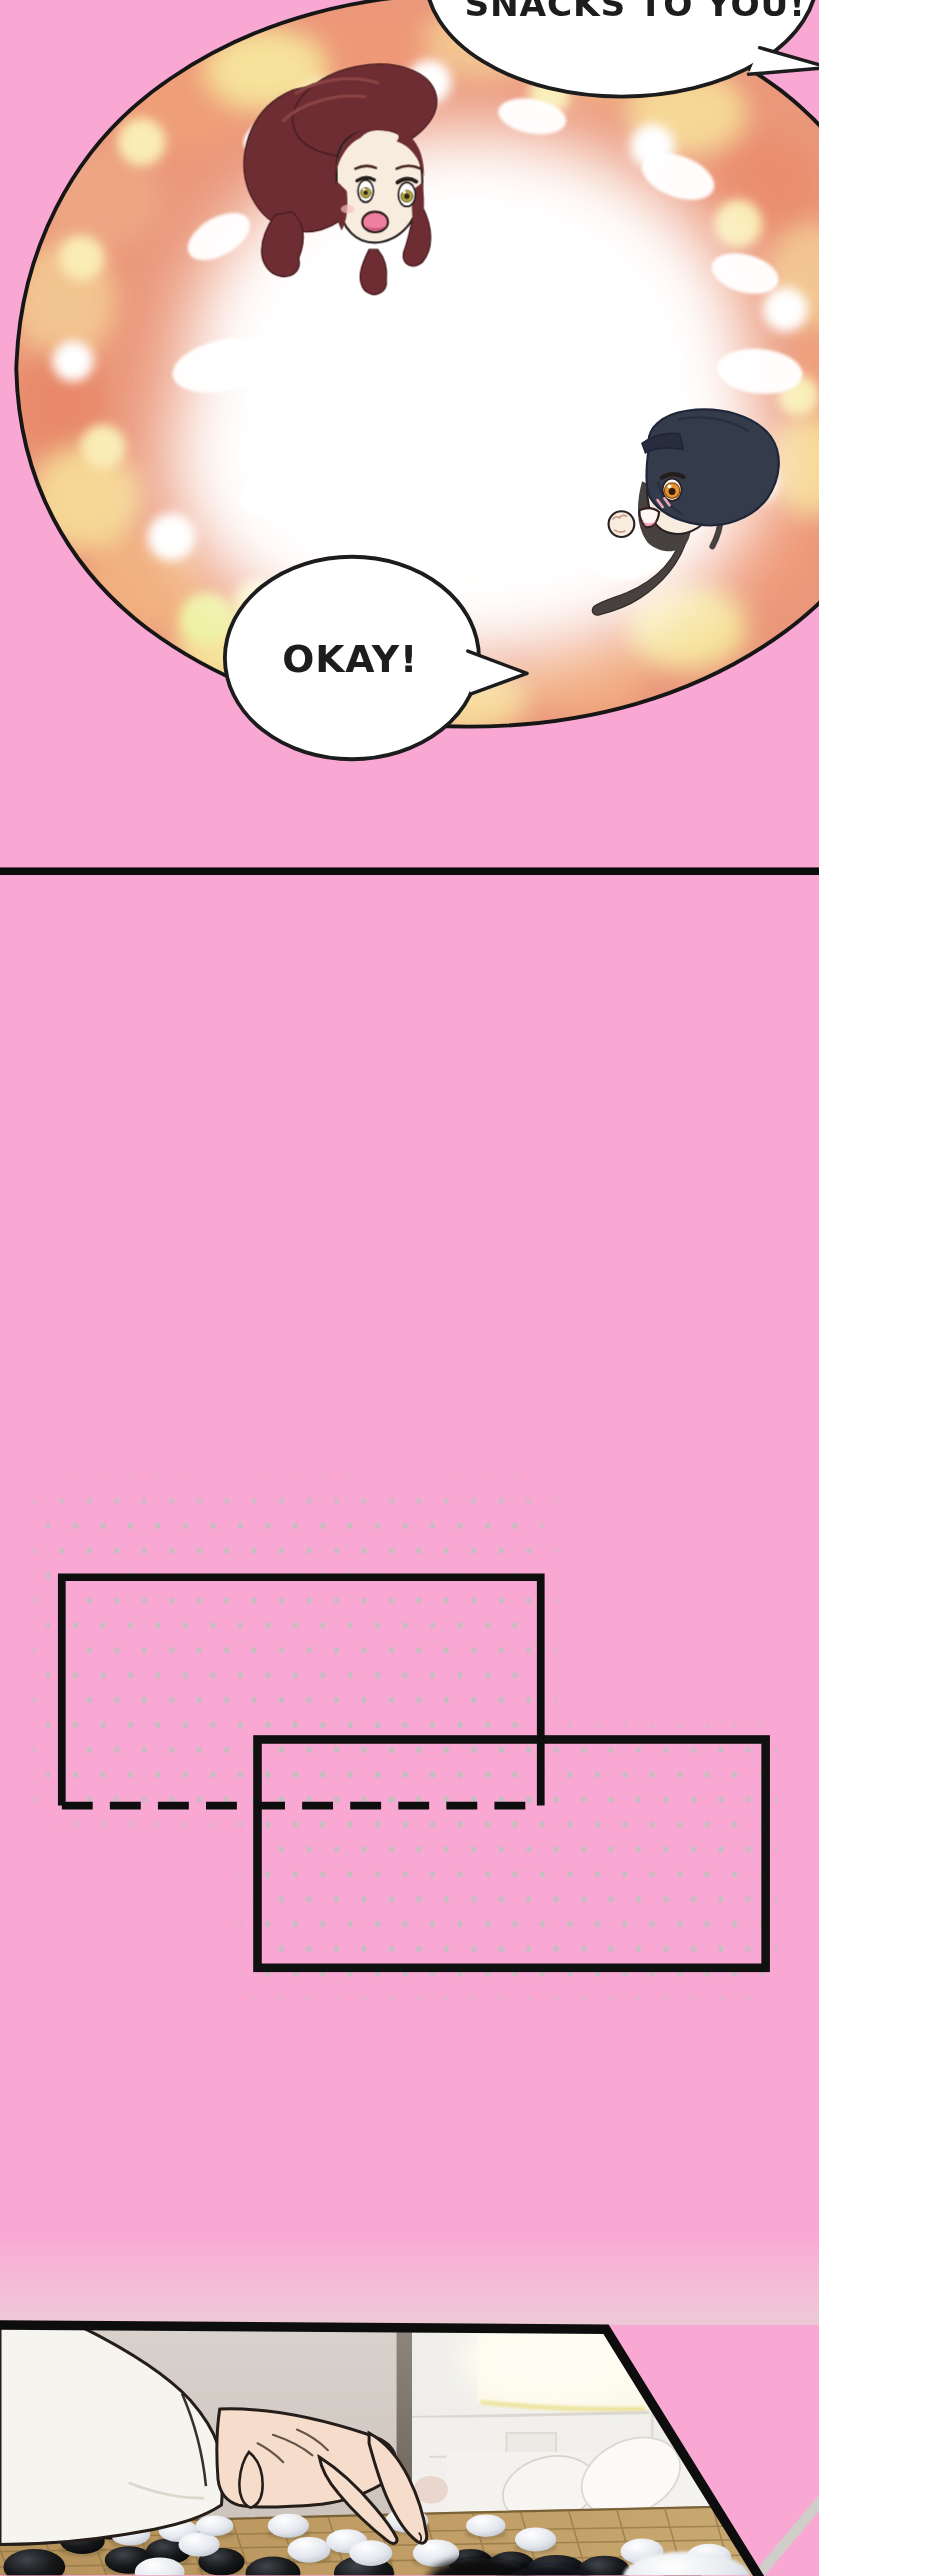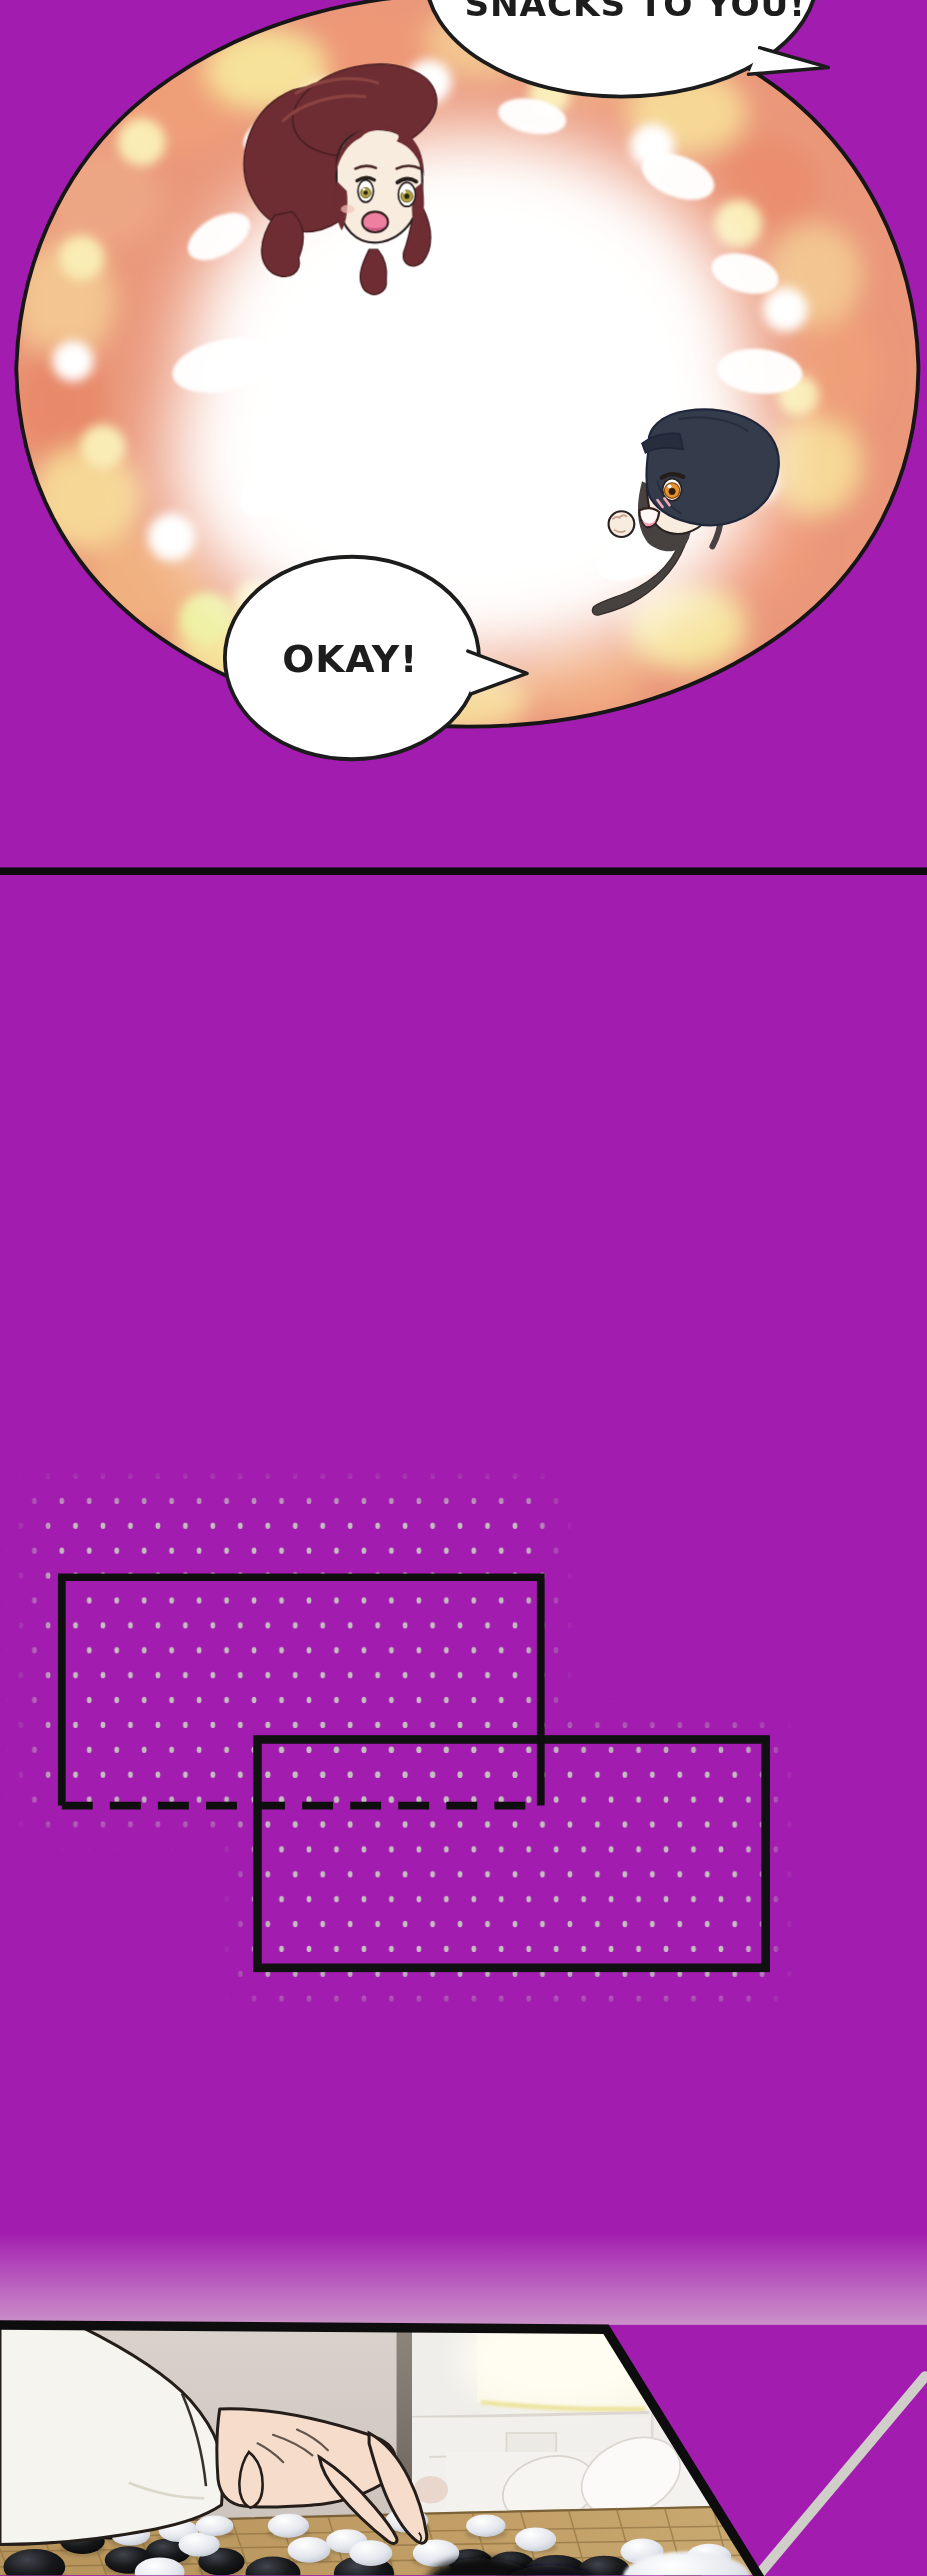--- a/index.html
+++ b/index.html
@@ -1,21 +1,22 @@
 <!DOCTYPE html>
 <html style="font-size:13.7px"><head>
 <meta charset="utf-8">
 <style>
   html,body{margin:0;padding:0;background:#ffffff;}
   .page{
     position:relative;
-    width:927px;height:2576px;
-    background:#a21caf;
+    width:811px;height:2576px;
+    background:#f9a8d4;
     overflow:hidden;
     font-family:"DejaVu Sans", sans-serif;
+    padding-left:8px;
   }
   svg.art{position:absolute;top:0;left:0;}
   text{font-family:"DejaVu Sans", sans-serif;}
 </style>
 </head>
 <body>
 
 <div class="page">
 <svg class="art" width="927" height="2576" viewBox="0 0 1080 3000" xmlns="http://www.w3.org/2000/svg">
 

